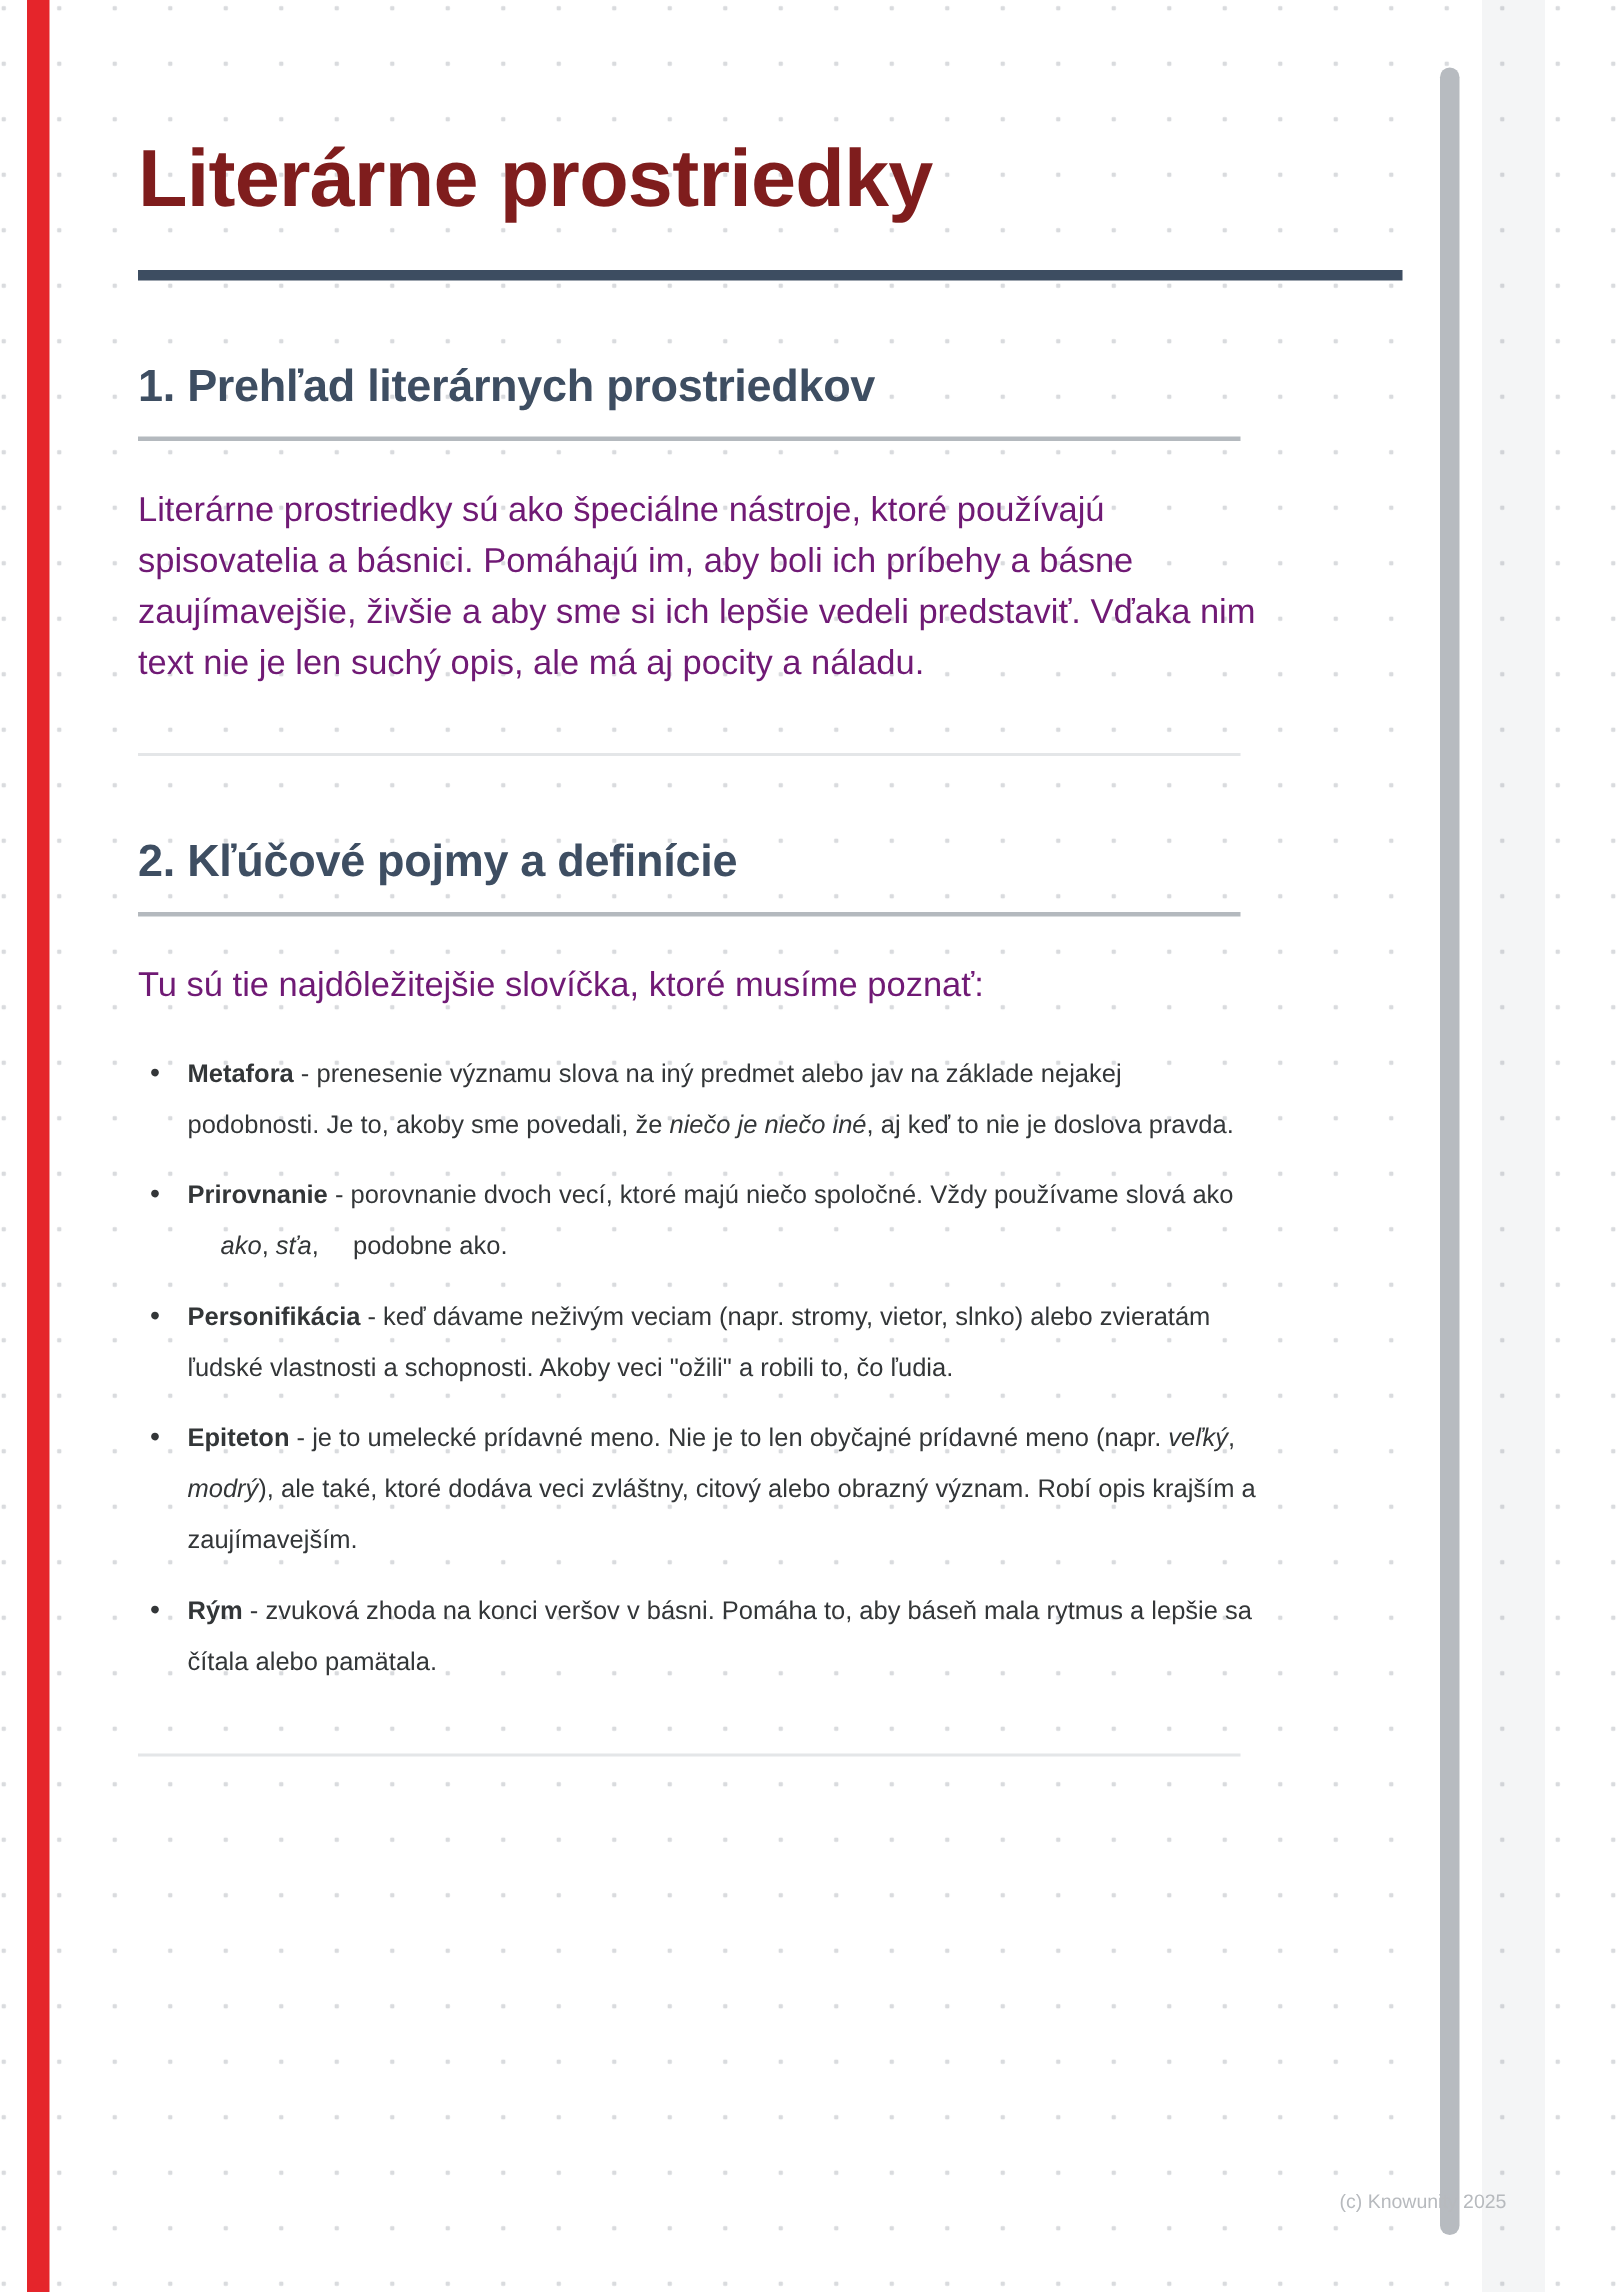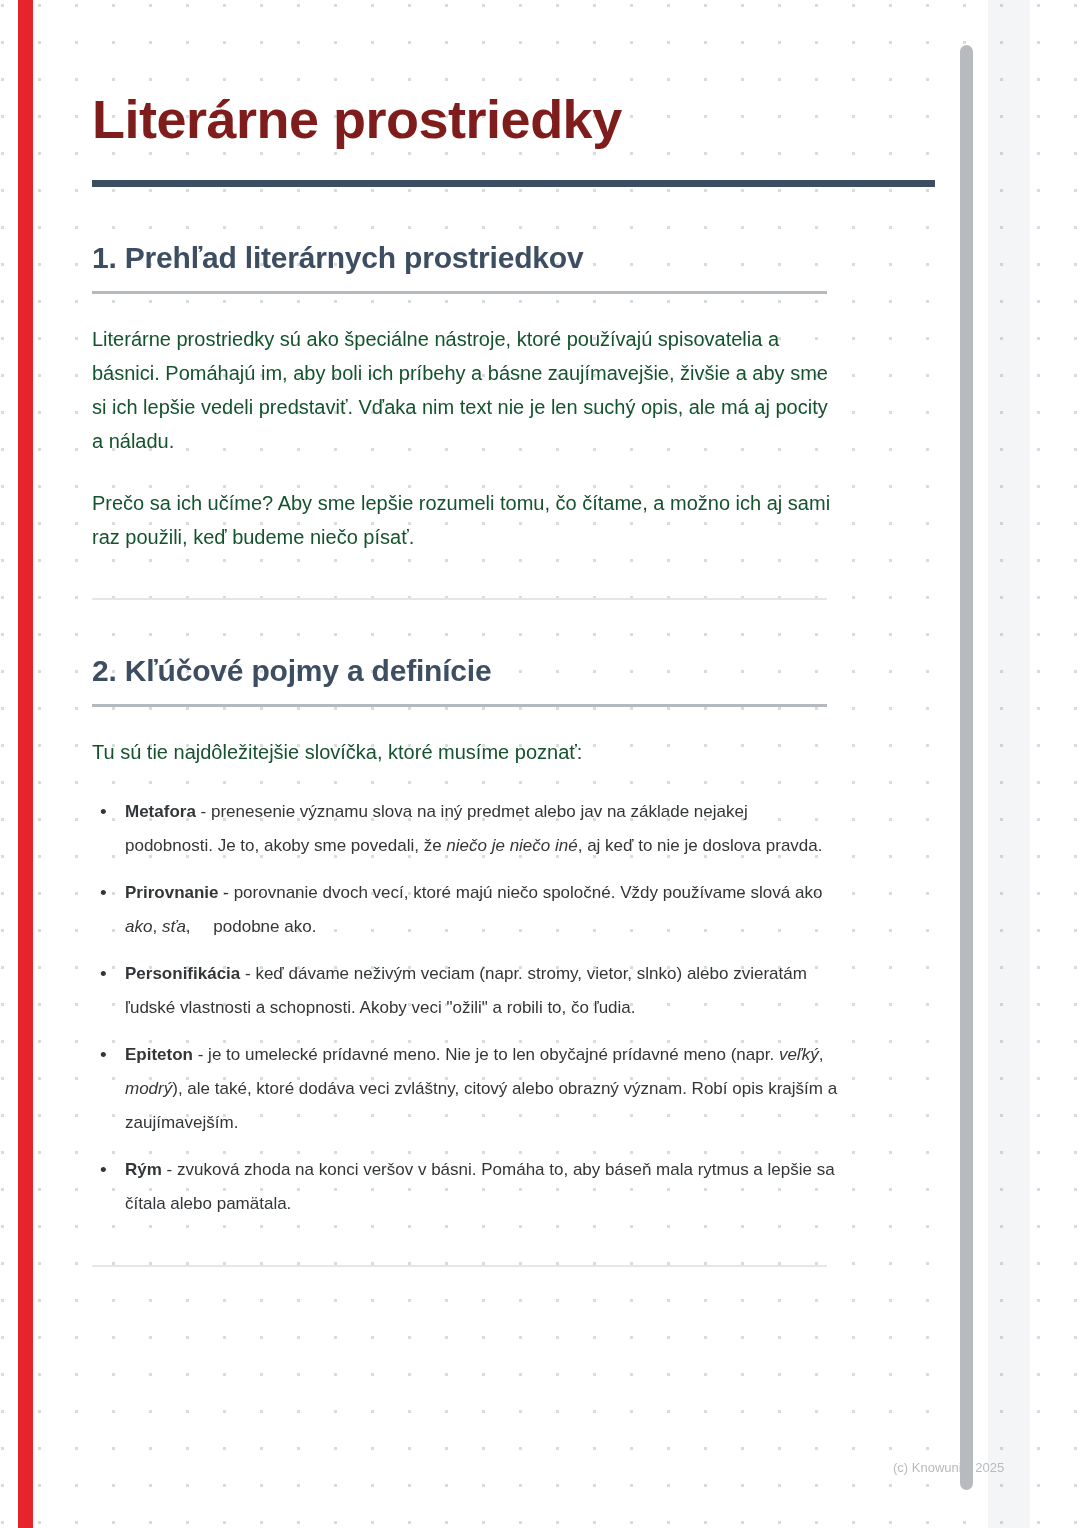--- a/index.html
+++ b/index.html
@@ -44,23 +44,23 @@
   .section { margin-top: 54px; }
   .section-heading {
     font-size: 30px; font-weight: 700; color: #3e4e62;
     letter-spacing: -0.2px;
   }
   .heading-rule {
     height: 3px; background: #b4b9be; width: 735px;
     margin-top: 16px;
   }
   .para {
-    font-size: 20px; line-height: 34px;
+    font-size: 23px; line-height: 34px;
     max-width: 748px; margin-top: 28px;
-    color: #14532d;
+    color: #701a75;
   }
   .bullet-list {
     list-style: none; margin-top: 26px; max-width: 748px;
   }
   .bullet-list li {
     position: relative; padding-left: 33px;
     font-size: 17px; line-height: 34px;
     margin-bottom: 13px; color: #333638;
   }
   .bullet-list li .bullet-dot {
@@ -86,31 +86,30 @@
 
 <div class="content">
 
   <h1 class="doc-title">Literárne prostriedky</h1>
   <div class="title-rule"></div>
 
   <div class="section">
     <h2 class="section-heading">1. Prehľad literárnych prostriedkov</h2>
     <div class="heading-rule"></div>
     <p class="para">Literárne prostriedky sú ako špeciálne nástroje, ktoré používajú spisovatelia a básnici. Pomáhajú im, aby boli ich príbehy a básne zaujímavejšie, živšie a aby sme si ich lepšie vedeli predstaviť. Vďaka nim text nie je len suchý opis, ale má aj pocity a náladu.</p>
-    <p class="para">Prečo sa ich učíme? Aby sme lepšie rozumeli tomu, čo čítame, a možno ich aj sami raz použili, keď budeme niečo písať.</p>
     <div class="divider"></div>
   </div>
 
   <div class="section">
     <h2 class="section-heading">2. Kľúčové pojmy a definície</h2>
     <div class="heading-rule"></div>
     <p class="para">Tu sú tie najdôležitejšie slovíčka, ktoré musíme poznať:</p>
     <ul class="bullet-list">
       <li><span class="bullet-dot">•</span><span><span style="font-weight: 700;">Metafora</span><span> - prenesenie významu slova na iný predmet alebo jav na základe nejakej podobnosti. Je to, akoby sme povedali, že </span><span style="font-style: italic;">niečo je niečo iné</span><span>, aj keď to nie je doslova pravda.</span></span></li>
-      <li><span class="bullet-dot">•</span><span><span style="font-weight: 700;">Prirovnanie</span><span> - porovnanie dvoch vecí, ktoré majú niečo spoločné. Vždy používame slová ako </span><span style="font-style: italic;">ako</span><span>, </span><span style="font-style: italic;">sťa</span><span>, </span><span style=" margin-left: 18px;">podobne ako</span><span>.</span></span></li>
+      <li><span class="bullet-dot">•</span><span><span style="font-weight: 700;">Prirovnanie</span><span> - porovnanie dvoch vecí, ktoré majú niečo spoločné. Vždy používame slová ako </span><span style="font-style: italic; margin-left: 22px;">ako</span><span>, </span><span style="font-style: italic;">sťa</span><span>, </span><span style=" margin-left: 18px;">podobne ako</span><span>.</span></span></li>
       <li><span class="bullet-dot">•</span><span><span style="font-weight: 700;">Personifikácia</span><span> - keď dávame neživým veciam (napr. stromy, vietor, slnko) alebo zvieratám ľudské vlastnosti a schopnosti. Akoby veci "ožili" a robili to, čo ľudia.</span></span></li>
       <li><span class="bullet-dot">•</span><span><span style="font-weight: 700;">Epiteton</span><span> - je to umelecké prídavné meno. Nie je to len obyčajné prídavné meno (napr. </span><span style="font-style: italic;">veľký</span><span>, </span><span style="font-style: italic;">modrý</span><span>), ale také, ktoré dodáva veci zvláštny, citový alebo obrazný význam. Robí opis krajším a zaujímavejším.</span></span></li>
       <li><span class="bullet-dot">•</span><span><span style="font-weight: 700;">Rým</span><span> - zvuková zhoda na konci veršov v básni. Pomáha to, aby báseň mala rytmus a lepšie sa čítala alebo pamätala.</span></span></li>
     </ul>
     <div class="divider"></div>
   </div>
 
 
 </div>
 

